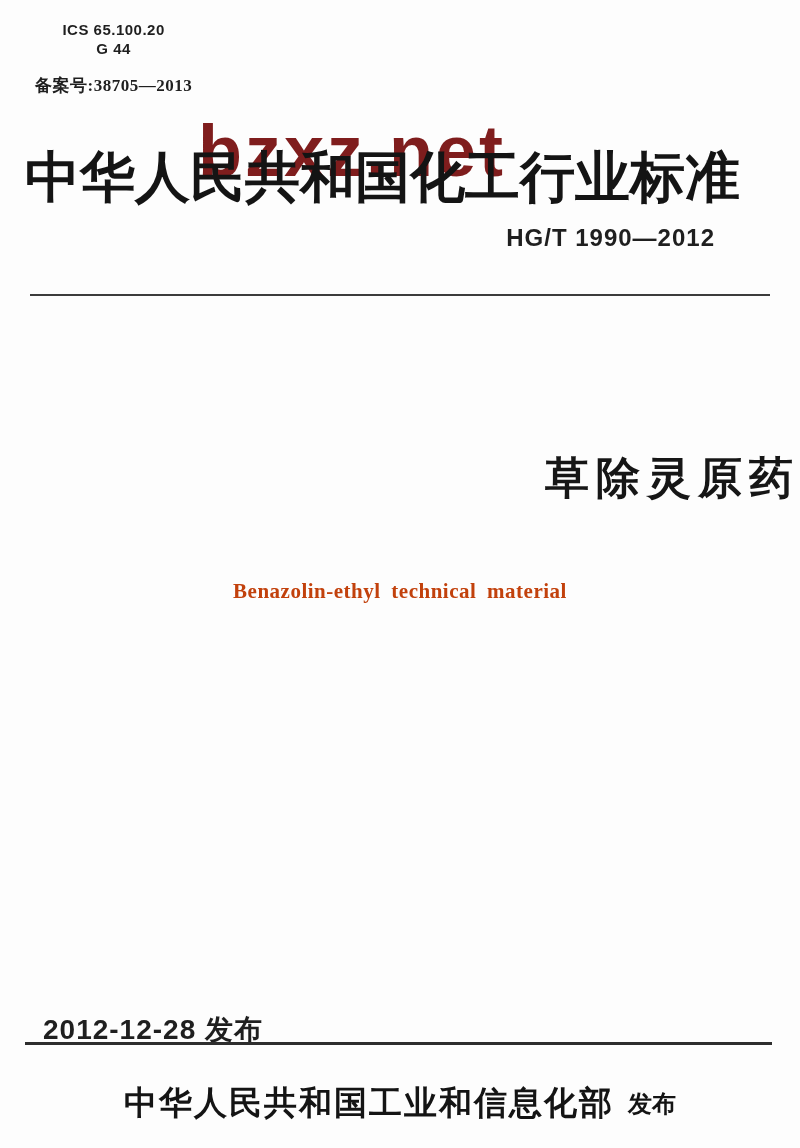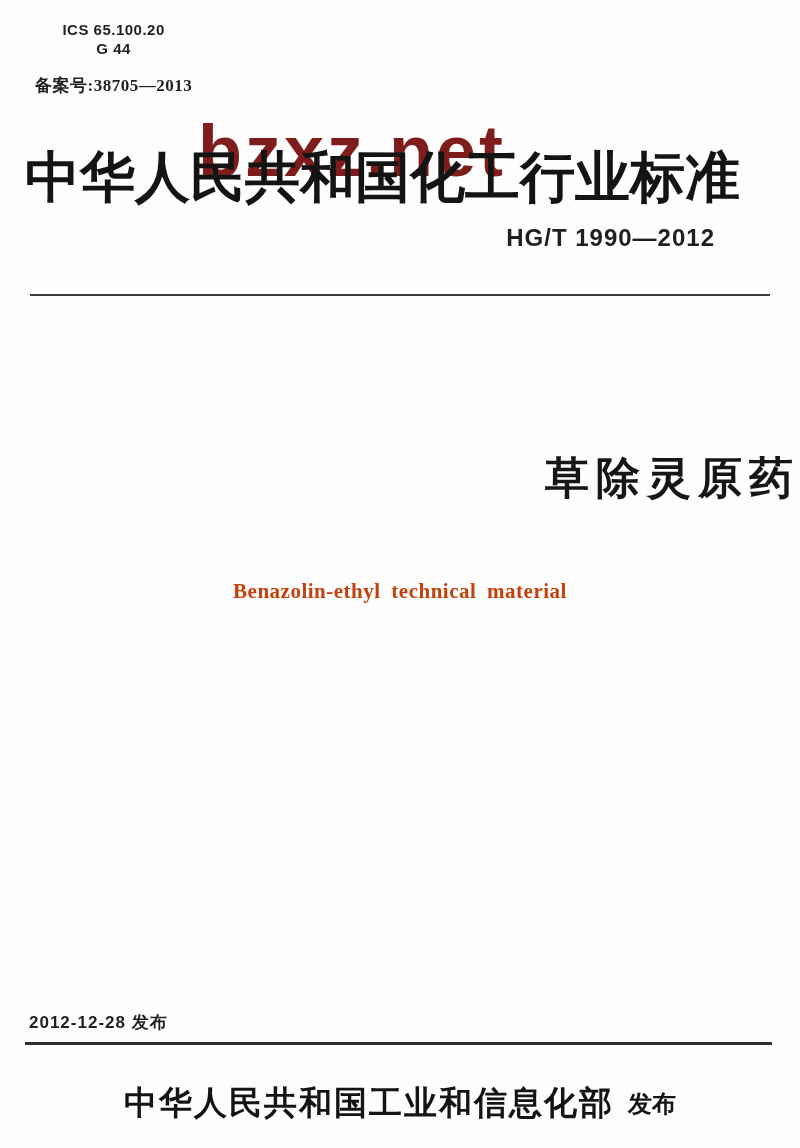--- a/index.html
+++ b/index.html
@@ -116,27 +116,27 @@
     font-weight: bold;
     font-size: 21px;
     word-spacing: 5px;
     letter-spacing: 0.5px;
     color: #c2410c;
     margin-top: 44px;
   }
 
   
   .dates {
-    left: 29px;
+    left: 43px;
     right: 33px;
     top: 1011px;
     display: flex;
     justify-content: space-between;
     font-weight: bold;
-    font-size: 17px;
+    font-size: 28px;
     letter-spacing: 1px;
   }
   .rule-bottom {
     left: 25px;
     right: 28px;
     top: 1042px;
     height: 3px;
     background: #2e2e2e;
   }
 

